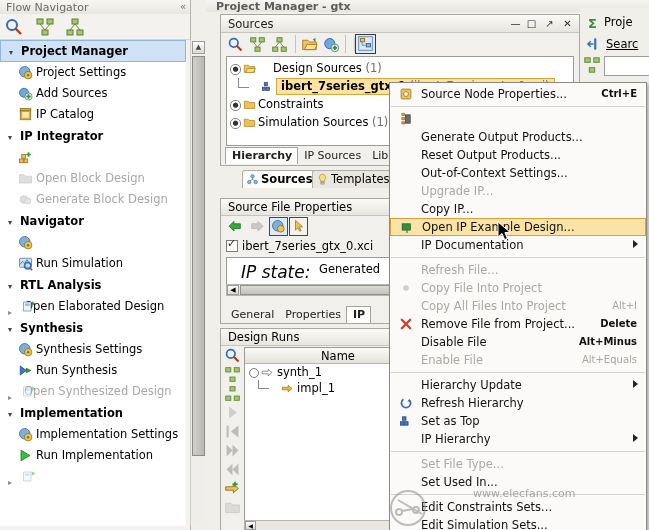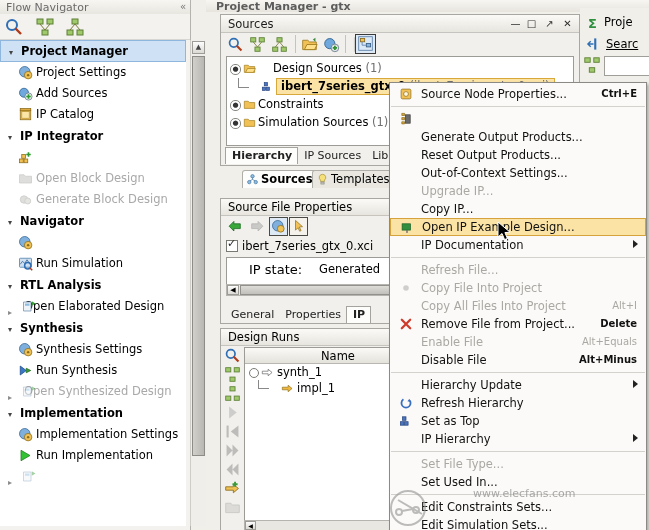--- a/index.html
+++ b/index.html
@@ -59,21 +59,21 @@
   .srctab{position:absolute;top:0;height:17px;line-height:16px;font-size:11.5px;padding:0 6px 0 18px;
      border:1px solid #b0aea8;border-bottom:none;border-radius:3px 3px 0 0;background:#e9e7e0;}
   .srctab.act{background:#fdfdfb;font-weight:bold;}
 
   #sfp-panel{left:220px;top:198px;width:358px;height:124px;background:#f1f0ec;border:1px solid #a9a7a1;}
   #sfp-header{position:absolute;left:0;top:0;width:100%;height:16px;background:linear-gradient(#fbfaf7,#e7e5de);border-bottom:1px solid #c6c4be;}
   #sfp-header .ttl{position:absolute;left:7px;top:1px;font-size:11.5px;}
   #sfp-toolbar{position:absolute;left:0;top:17px;width:100%;height:22px;}
   #sfp-file{position:absolute;left:5px;top:40px;font-size:11.5px;}
   #sfp-grid{position:absolute;left:5px;top:58px;width:346px;height:26px;background:#fff;border:1px solid #9d9b95;}
-  #sfp-grid .k{position:absolute;left:22px;top:4px;font-size:13px;}
+  #sfp-grid .k{position:absolute;left:14px;top:4px;font-size:17px;font-style:italic;}
   #sfp-grid .v{position:absolute;left:92px;top:4px;font-size:11.5px;}
   #sfp-hscroll{position:absolute;left:5px;top:85px;width:346px;height:12px;background:#e9e7e1;border:1px solid #b6b4ae;box-sizing:border-box;}
   #sfp-hscroll .lbtn{position:absolute;left:0;top:0;width:12px;height:10px;background:linear-gradient(#fdfdfd,#dcdad4);border:1px solid #9e9c96;box-sizing:border-box;font-size:7px;text-align:center;line-height:8px;}
   #sfp-hthumb{position:absolute;left:13px;top:0;width:300px;height:10px;background:linear-gradient(#dedcd6,#c2c0ba);border:1px solid #93918b;box-sizing:border-box;}
 
   #runs-panel{left:220px;top:328px;width:358px;height:202px;background:#f1f0ec;border:1px solid #a9a7a1;border-bottom:none;}
   #runs-header{position:absolute;left:0;top:0;width:100%;height:16px;background:linear-gradient(#fbfaf7,#e7e5de);border-bottom:1px solid #c6c4be;}
   #runs-header .ttl{position:absolute;left:7px;top:1px;font-size:11.5px;}
   #runs-side{position:absolute;left:1px;top:17px;width:21px;height:184px;background:#f1f0ec;}
   .rs-ic{position:relative;width:17px;height:17px;margin:1px auto 2px auto;}
@@ -529,22 +529,22 @@
     <div class="mi"><span>IP Documentation</span><span class="arw"></span></div>
     <div class="msep"></div>
     <div class="mi dis"><span>Refresh File...</span></div>
     <div class="mi dis"><span class="ic" style="opacity:.45"><svg width="14" height="14" viewBox="0 0 20 20">
           <circle cx="10" cy="10" r="4" fill="#9a9a9a"></circle>
         </svg></span><span>Copy File Into Project</span></div>
     <div class="mi dis"><span>Copy All Files Into Project</span><span class="sc">Alt+I</span></div>
     <div class="mi"><span class="ic" style=""><svg width="14" height="14" viewBox="0 0 20 20">
           <path d="M4 4l12 12M16 4L4 16" stroke="#d03a2a" stroke-width="3.2" stroke-linecap="round"></path>
         </svg></span><span>Remove File from Project...</span><span class="sc">Delete</span></div>
+    <div class="mi"><span>Disable File</span><span class="sc">Alt+Minus</span></div>
     <div class="mi dis"><span>Enable File</span><span class="sc">Alt+Equals</span></div>
-    <div class="mi"><span>Disable File</span><span class="sc">Alt+Minus</span></div>
     <div class="msep"></div>
     <div class="mi"><span>Hierarchy Update</span><span class="arw"></span></div>
     <div class="mi"><span class="ic" style=""><svg width="14" height="14" viewBox="0 0 20 20">
           <circle cx="10" cy="10" r="6.5" fill="none" stroke="#3a6fc0" stroke-width="2.6" stroke-dasharray="26 10"></circle>
           <path d="M15 4l1.6 4.6-4.6-1" fill="#3a6fc0"></path>
         </svg></span><span>Refresh Hierarchy</span></div>
     <div class="mi"><span class="ic" style=""><svg width="14" height="14" viewBox="0 0 20 20">
           <rect x="2" y="11" width="5" height="5" fill="#4a74c0" stroke="#24407a"></rect>
           <rect x="8" y="11" width="5" height="5" fill="#4a74c0" stroke="#24407a"></rect>
           <rect x="5" y="4" width="5" height="5" fill="#4a74c0" stroke="#24407a"></rect>

